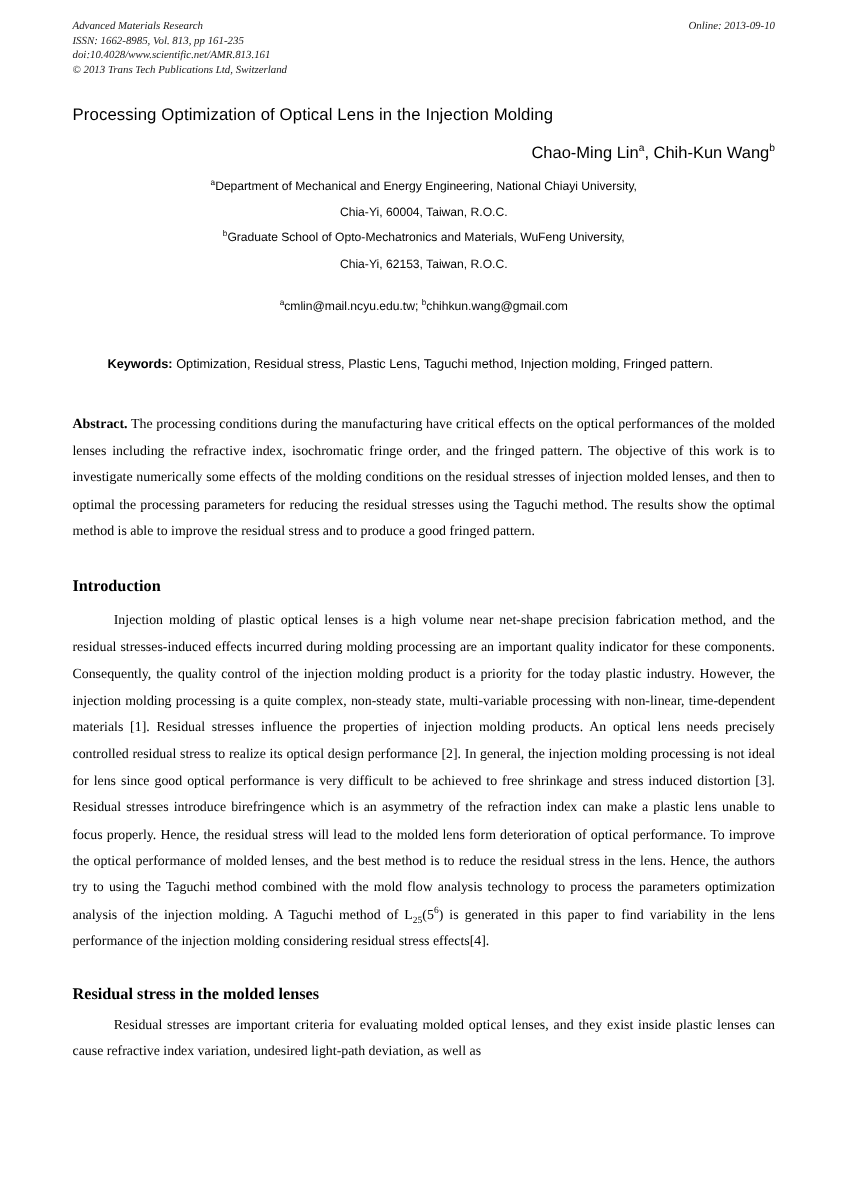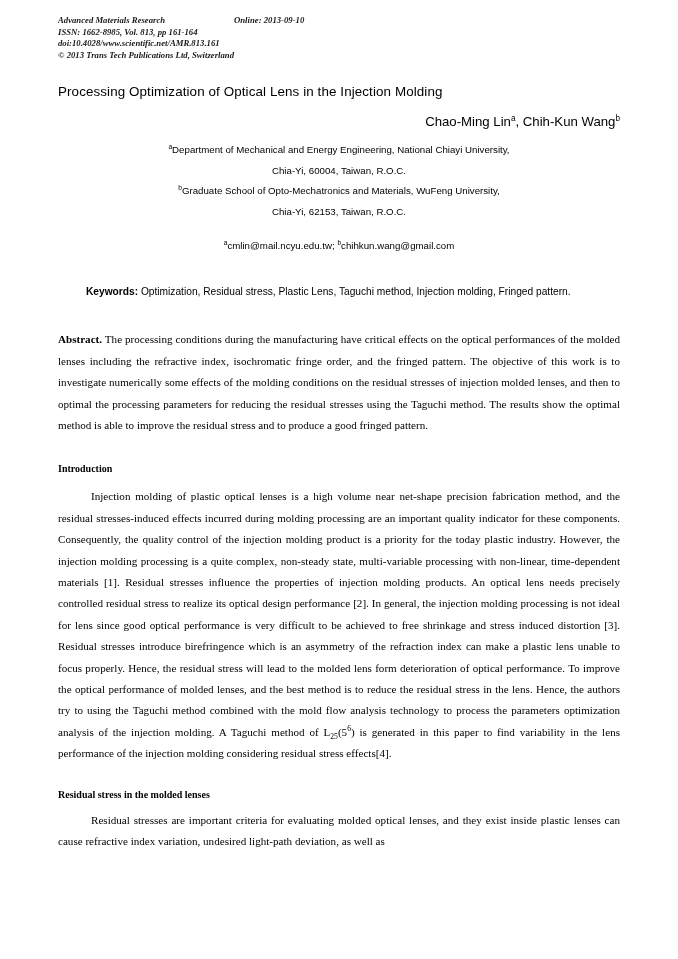--- a/index.html
+++ b/index.html
@@ -32,23 +32,22 @@
   .pub-header {
     padding-top: 15px;
     font-family: "Liberation Serif", "DejaVu Serif", serif;
     font-style: italic;
     font-size: 8.7px;
     line-height: 11.6px;
     color: #1a1a1a;
   }
   .pub-header-row {
     display: flex;
-    justify-content: flex-start;
+    justify-content: space-between;
     align-items: flex-start;
-    font-weight: bold;
   }
   .pub-header-left { text-align: left; }
   .pub-header-right {
     text-align: right;
     white-space: nowrap;
     padding-top: 0px;
   }
   .pub-line { display: block; white-space: nowrap; }
 
   
@@ -110,21 +109,21 @@
     line-height: 21.4px;
     text-align: justify;
     margin-top: 27px;
   }
   .abstract .abs-label { font-weight: bold; }
 
   
   .section-heading {
     font-family: "Liberation Serif", "DejaVu Serif", serif;
     font-weight: bold;
-    font-size: 10px;
+    font-size: 13px;
     line-height: 15px;
     text-align: left;
   }
   .heading-intro { margin-top: 25px; }
   .heading-residual { margin-top: 22px; }
 
   
   .body-para {
     font-family: Liberation Serif, serif;
     font-size: 11.1px;
@@ -140,21 +139,21 @@
 </head>
 <body>
 
 <div class="page">
   <div class="content">
 
     <div class="pub-header">
       <div class="pub-header-row">
         <div class="pub-header-left">
           <span class="pub-line">Advanced Materials Research</span>
-          <span class="pub-line">ISSN: 1662-8985, Vol. 813, pp 161-164</span>
+          <span class="pub-line">ISSN: 1662-8985, Vol. 813, pp 161-235</span>
           <span class="pub-line">doi:10.4028/www.scientific.net/AMR.813.161</span>
           <span class="pub-line">© 2013 Trans Tech Publications Ltd, Switzerland</span>
         </div>
         <div class="pub-header-right">Online: 2013-09-10</div>
       </div>
     </div>
 
     <h1 class="paper-title">Processing Optimization of Optical Lens in the Injection Molding</h1>
 
     <div class="authors">

